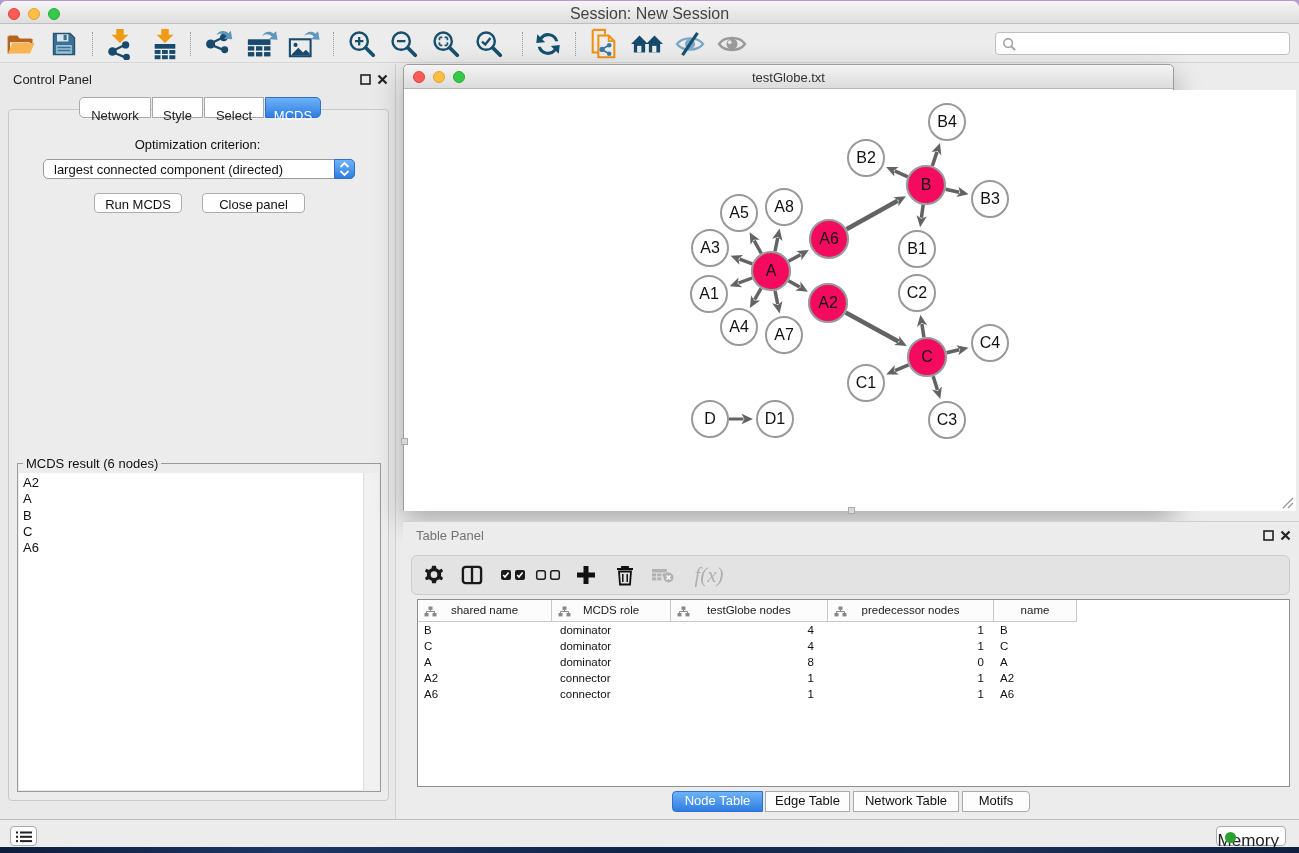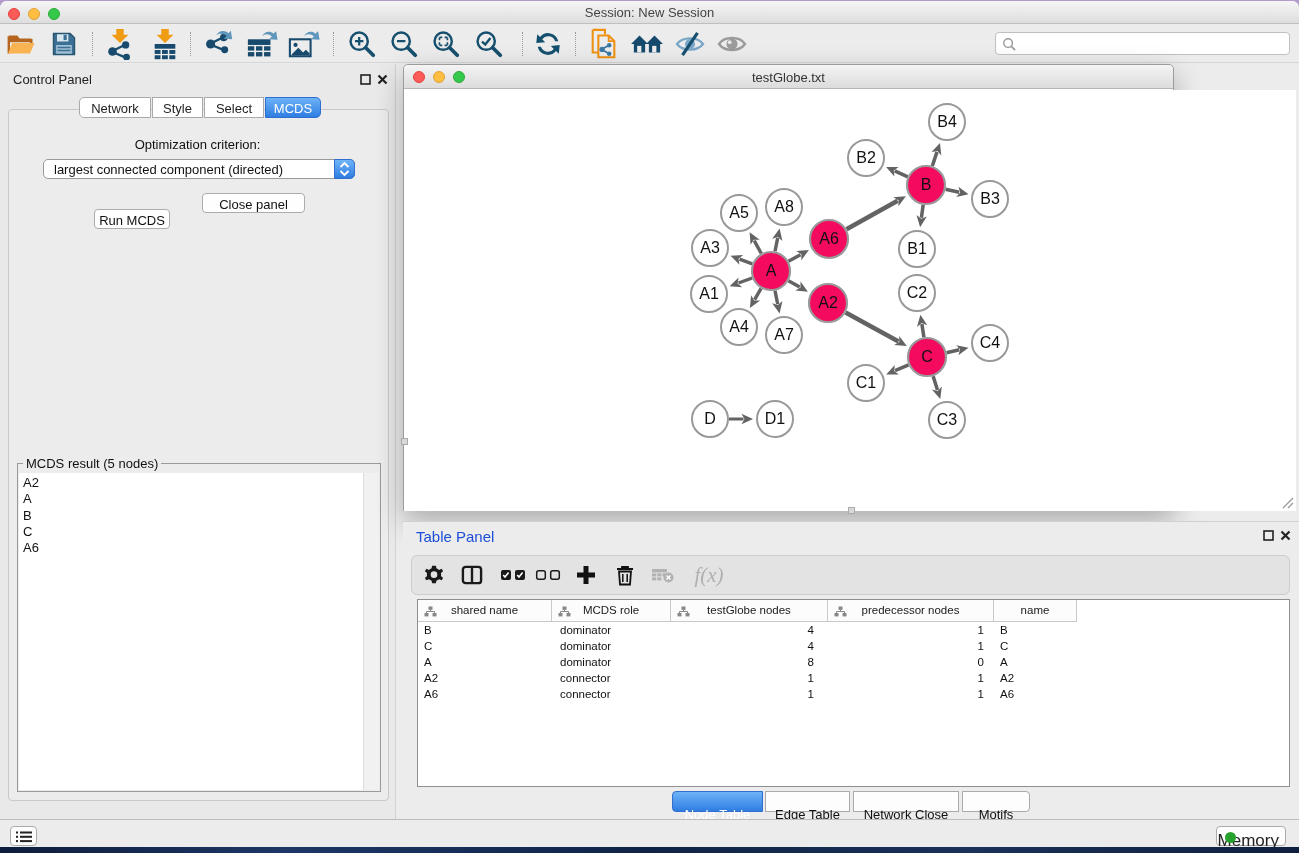--- a/index.html
+++ b/index.html
@@ -6,21 +6,21 @@
 html,body { width:1299px; height:853px; overflow:hidden; }
 body { font-family:"Liberation Sans", sans-serif; background:#b59ace; position:relative; }
 #desktop-bottom { position:absolute; left:0; top:847px; width:1299px; height:6px;
   background:linear-gradient(90deg,#0d1c3c,#1c3766 22%,#0f2347 50%,#1a3158 75%,#0e1f40); }
 #app { position:absolute; left:0; top:1px; width:1299px; height:846px;
   background:#ececec; border-radius:7px 7px 0 0; overflow:hidden; }
 
 #titlebar { position:absolute; left:0; top:0; width:1299px; height:23px;
   background:linear-gradient(#f5f5f5,#dedede); border-bottom:1px solid #bfbfbf; }
 #titlebar .title { position:absolute; left:0; right:0; top:4px; text-align:center;
-  font-size:13px; color:#444; }
+  font-size:16px; color:#444; }
 .tl { position:absolute; top:7px; width:12px; height:12px; border-radius:50%; }
 #tl-r { left:8px;  background:#fc5b57; border:1px solid #e2423e; }
 #tl-y { left:28px; background:#fdbe41; border:1px solid #e0a235; }
 #tl-g { left:48px; background:#35c84b; border:1px solid #2aab38; }
 
 #toolbar { position:absolute; left:0; top:24px; width:1299px; height:38px;
   background:#ececec; border-bottom:1px solid #d6d6d6; }
 .tbi { position:absolute; top:50%; transform:translate(-50%,-50%); }
 .tsep { position:absolute; top:7px; height:24px; width:0;
   border-left:1px dotted #9a9a9a; }
@@ -37,21 +37,21 @@
   font-size:17px; color:#222; text-align:right; padding:4px 6px 0 0; }
 #membtn .dot { position:absolute; left:8px; top:5px; width:11px; height:11px;
   border-radius:50%; background:#28a22e; }
 
 #cpanel { position:absolute; left:0; top:63px; width:396px; height:755px;
   background:#e9e9e9; border-right:1px solid #d2d2d2; }
 #cpanel .hdr { position:absolute; left:13px; top:8px; font-size:13px; color:#222;text-align:center; }
 .winbtn { position:absolute; font-size:12px; color:#222; }
 #cp-tabs { position:absolute; left:0; top:33px; width:396px; }
 .tab { position:absolute; top:0; height:21px; background:#fff; border:1px solid #a9a9a9;
-  font-size:13px; color:#222; text-align:center; padding-top:3px; }
+  font-size:13px; color:#222; text-align:center; padding-top:10px; }
 .tab.sel { background:linear-gradient(#6db3f8,#2f7de1); color:#fff; border-color:#2f6fd0; }
 #cp-content { position:absolute; left:8px; top:45px; width:381px; height:692px;
   border:1px solid #c9c9c9; border-radius:4px; background:#ececec; }
 #optlabel { position:absolute; left:0; width:100%; top:73px; text-align:center;
   font-size:13px; color:#111; }
 #combo { position:absolute; left:43px; top:95px; width:312px; height:20px;
   background:#fff; border:1px solid #9a9a9a; border-radius:5px; font-size:13px;
   color:#111; padding:2px 0 8px 10px; }
 #combo .step { position:absolute; right:-1px; top:-1px; width:21px; height:20px;
   background:linear-gradient(#70b5f9,#2e7ce0); border-radius:0 5px 5px 0;
@@ -88,21 +88,21 @@
 .throw { position:absolute; left:0; top:0; height:22px; width:660px; }
 .th { position:absolute; top:0; height:22px; background:#fcfcfc; border-bottom:1px solid #c9c9c9;
   border-right:1px solid #c9c9c9; font-size:11.5px; color:#1a1a1a; text-align:center; padding-top:4px; }
 .th .ci { position:absolute; left:6px; top:6px; }
 .trows { position:absolute; left:0; top:23px; width:100%; }
 .tr { position:relative; height:16px; font-size:11.5px; color:#111; }
 .tr span { position:absolute; top:1px; }
 .c1 { left:6px; } .c2 { left:142px; }
 .c3 { right:475px; text-align:right; } .c4 { right:305px; } .c5 { left:582px; }
 .bt { position:absolute; top:269px; height:21px; background:#fdfdfd; border:1px solid #aaa;
-  font-size:13px; color:#111; text-align:center; padding-top:15px; }
+  font-size:13px; color:#111; text-align:center; padding-top:1px; }
 .bt.sel { background:linear-gradient(#6db3f8,#2f7de1); color:#fff; border-color:#2f6fd0; }
 </style>
 </head>
 <body>
 <div id="desktop-bottom"></div>
 <div id="app">
 <div id="titlebar">
   <div class="tl" id="tl-r"></div>
       <div class="tl" id="tl-y"></div>
       <div class="tl" id="tl-g"></div>
@@ -254,24 +254,24 @@
     <div class="tab" style="left:152px;width:51px">Style</div>
     <div class="tab" style="left:204px;width:60px">Select</div>
     <div class="tab sel" style="left:265px;width:56px;border-radius:0 5px 5px 0">MCDS</div>
   </div>
   <div id="optlabel">Optimization criterion:</div>
   <div id="combo">largest connected component (directed)
     <div class="step"><svg width="19" height="18" viewBox="0 0 19 18">
             <path d="M5.5 7 L9.5 3 L13.5 7 M5.5 11 L9.5 15 L13.5 11" fill="none" stroke="#fff" stroke-width="1.8"></path>
           </svg></div>
   </div>
-  <div class="btn" style="left:94px;top:145px;width:76px">Run MCDS</div>
+  <div class="btn" style="left:94px;top:129px;width:88px">Run MCDS</div>
   <div class="btn" style="left:202px;top:129px;width:103px">Close panel</div>
   <div id="fieldset">
-    <div class="lab">MCDS result (5 nodes)</div>
+    <div class="lab">MCDS result (6 nodes)</div>
     <div class="list">A2<br>A<br>B<br>C<br>A6</div>
     <div class="sb"></div>
   </div>
 </div>
 
 <div id="netwin">
   <div id="nw-title">
     <div class="tl2" style="left:9px;background:#fc5b57;border-color:#e2423e"></div>
     <div class="tl2" style="left:29px;background:#fdbe41;border-color:#e0a235"></div>
     <div class="tl2" style="left:49px;background:#35c84b;border-color:#2aab38"></div>
@@ -364,21 +364,21 @@
 </svg>
     <svg style="position:absolute;right:2px;bottom:2px" width="12" height="12" viewBox="0 0 12 12">
           <path d="M11 1 L1 11 M11 6 L6 11" stroke="#9a9a9a" stroke-width="1.3"></path>
         </svg>
   </div>
   <div class="gripsq" style="left:-3px;top:373px"></div>
   <div class="gripsq" style="left:444px;bottom:-4px"></div>
 </div>
 
 <div id="tpanel">
-  <div class="hdr" style="position:absolute;left:13px;top:6px;font-size:15px;color:#1d4ed8">Table Panel</div>
+  <div class="hdr" style="position:absolute;left:13px;top:6px;font-size:13px;color:#737373">Table Panel</div>
   <svg class="winbtn" style="left:860px;top:8px" width="11" height="11" viewBox="0 0 11 11">
         <rect x="1" y="1" width="9" height="9" fill="none" stroke="#222" stroke-width="1.6"></rect>
       </svg>
   <svg class="winbtn" style="left:877px;top:8px" width="11" height="11" viewBox="0 0 11 11">
         <path d="M1.5 1.5 L9.5 9.5 M9.5 1.5 L1.5 9.5" stroke="#222" stroke-width="2.2"></path>
       </svg>
   <div id="tp-toolbar">
     <svg class="tpi" style="left:22px" width="22" height="22" viewBox="0 0 24 24">
           <path d="M12 2 L14 2 L14.8 5 A7.5 7.5 0 0 1 17.5 6.5 L20.4 5.3 L21.9 7.8 L19.6 9.8 A7.5 7.5 0 0 1 19.6 13.2 L21.9 15.2 L20.4 17.7 L17.5 16.5 A7.5 7.5 0 0 1 14.8 18 L14 21 L10 21 L9.2 18 A7.5 7.5 0 0 1 6.5 16.5 L3.6 17.7 L2.1 15.2 L4.4 13.2 A7.5 7.5 0 0 1 4.4 9.8 L2.1 7.8 L3.6 5.3 L6.5 6.5 A7.5 7.5 0 0 1 9.2 5 L10 2 Z M12 8 A3.6 3.6 0 1 0 12 15.2 A3.6 3.6 0 1 0 12 8 Z" fill="#1a1a1a"></path>
         </svg>
@@ -479,21 +479,21 @@
             <span class="c1">A6</span>
             <span class="c2">connector</span>
             <span class="c3">1</span>
             <span class="c4">1</span>
             <span class="c5">A6</span>
           </div>
     </div>
   </div>
   <div class="bt sel" style="left:269px;width:91px;border-radius:4px 0 0 4px">Node Table</div>
   <div class="bt" style="left:362px;width:85px">Edge Table</div>
-  <div class="bt" style="left:450px;width:106px">Network Close</div>
+  <div class="bt" style="left:450px;width:106px">Network Table</div>
   <div class="bt" style="left:559px;width:68px;border-radius:0 4px 4px 0">Motifs</div>
 </div>
 <div id="statusbar">
   <div id="listbtn">
         <svg style="position:absolute;left:5px;top:4px" width="16" height="12" viewBox="0 0 16 12">
           <g fill="#222">
             <rect x="0" y="0.5" width="2" height="2"></rect>
             <rect x="4" y="0.5" width="12" height="2"></rect>
             <rect x="0" y="4.8" width="2" height="2"></rect>
             <rect x="4" y="4.8" width="12" height="2"></rect>

